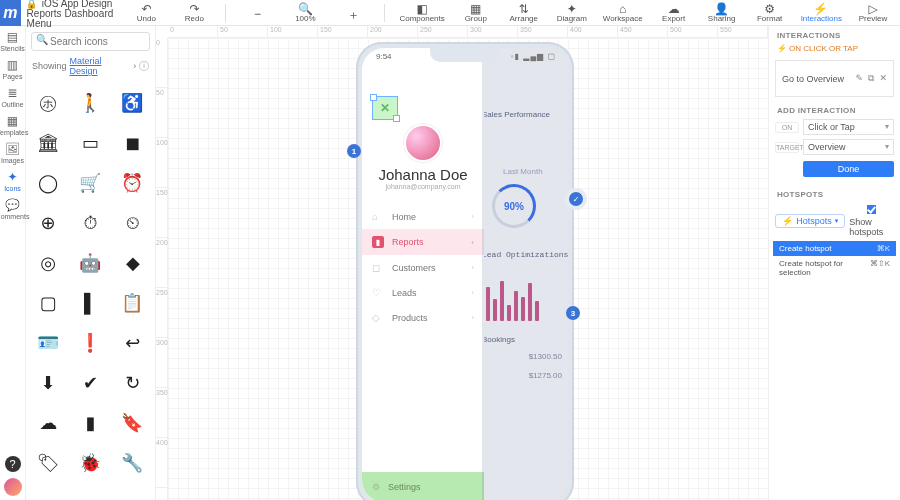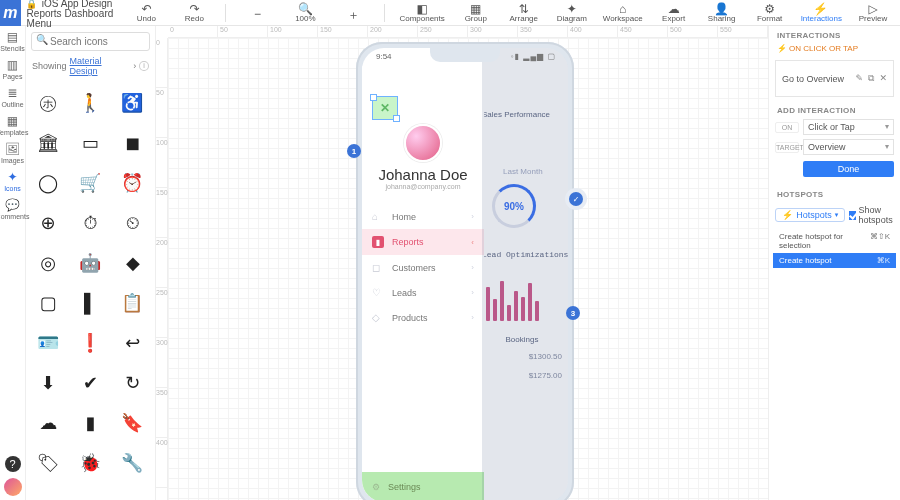--- a/index.html
+++ b/index.html
@@ -44,21 +44,21 @@
   .statusl{position:absolute;top:4px;left:14px;font-size:8px;color:#666;z-index:3;}
   .statusr{position:absolute;top:4px;right:12px;font-size:8px;color:#777;letter-spacing:1px;z-index:3;}
   .shade{ position:absolute; top:0; right:0; bottom:0; width:86px; background:rgba(60,80,120,0.14); z-index:2; pointer-events:none;}
   .peek{ position:absolute; right:6px; top:28px; width:80px; font-size:8px; color:#444;margin-top:34px; }
   .peek .ptitle{font-size:8px;color:#616a85;margin-bottom:48px;white-space:nowrap;}
   .peek .filter{color:#a6adc6;font-size:8px;margin-bottom:8px;padding-left:21px;}
   .ring{ width:44px;height:44px;border-radius:50%; border:3px solid #e0e3ef; border-top-color:#3b73f5;border-right-color:#3b73f5; display:flex;align-items:center;justify-content:center;font-size:10px;font-weight:600;color:#3b73f5;margin:0 0 22px 10px;}
   .peek .ptitle2{font-size:8px;color:#616a85;margin-bottom:18px;white-space:nowrap;font-family:Liberation Mono, monospace;}
   .bars{display:flex;align-items:flex-end;gap:3px;height:44px;margin-left:-10px;}
   .bars .b{width:4px;background:#d05a8c;border-radius:1px;}
-  .peek .ptitle3{font-size:8px;color:#616a85;margin:14px 0 8px;text-align:center;}
+  .peek .ptitle3{font-size:8px;color:#616a85;margin:14px 0 8px;text-align:left;}
   .amt{font-size:8px;color:#8a91a6;text-align:right;margin-bottom:10px;}
   .drawer{ position:absolute; top:18px; left:0; bottom:0; width:122px; background:#fff; z-index:1;}
   .selbox{ position:absolute; top:30px; left:10px; width:26px; height:24px; border:1.5px solid #6fb2ff; background:rgba(120,230,120,0.4); display:flex; align-items:center; justify-content:center; z-index:4;}
   .selbox::before,.selbox::after{content:"";position:absolute;width:5px;height:5px;border:1px solid #6fb2ff;background:#fff;}
   .selbox::before{top:-3px;left:-3px;} .selbox::after{bottom:-3px;right:-3px;}
   .selx{color:#5fb866;font-size:12px;font-weight:700;}
   .prof{ margin:58px auto 4px; width:38px;height:38px;border-radius:50%; background:radial-gradient(circle at 30% 30%, #fce, #e25c84); border:2px solid #fff; box-shadow:0 0 0 1px #eee;}
   .uname{text-align:center;font-size:15px;color:#333;}
   .uemail{text-align:center;font-size:7px;color:#aaa;margin-bottom:14px;}
   .navitem{display:flex;align-items:center;padding:7px 10px;font-size:9px;color:#777;gap:8px;}
@@ -381,29 +381,29 @@
         <div class="rsel">Overview</div>
       </div>
     <div class="donebtn">Done</div>
     <div class="rhead">HOTSPOTS</div>
     <div class="hsrow">
       <span class="hotpill">
           <span style="color:#2f7df6;">⚡</span>
           <span>Hotspots</span> 
           <span style="font-size:7px;">▾</span>
         </span>
-      <span style="margin-left:auto;display:flex;align-items:center;gap:3px;">
+      <span style="margin-left:auto;display:flex;align-items:center;gap:3px;flex-direction:column;">
         <span class="chk"></span>
         <span>Show hotspots</span>
       </span>
     </div>
     <div class="hsact">
+      <div class="ha sel">
+          <span>Create hotspot</span>
+          <span class="sc">⌘K</span>
+        </div>
       <div class="ha">
           <span>Create hotspot for selection</span>
           <span class="sc">⌘⇧K</span>
         </div>
-      <div class="ha sel">
-          <span>Create hotspot</span>
-          <span class="sc">⌘K</span>
-        </div>
     </div>
   </div>
 </div>
 
 </body></html>

